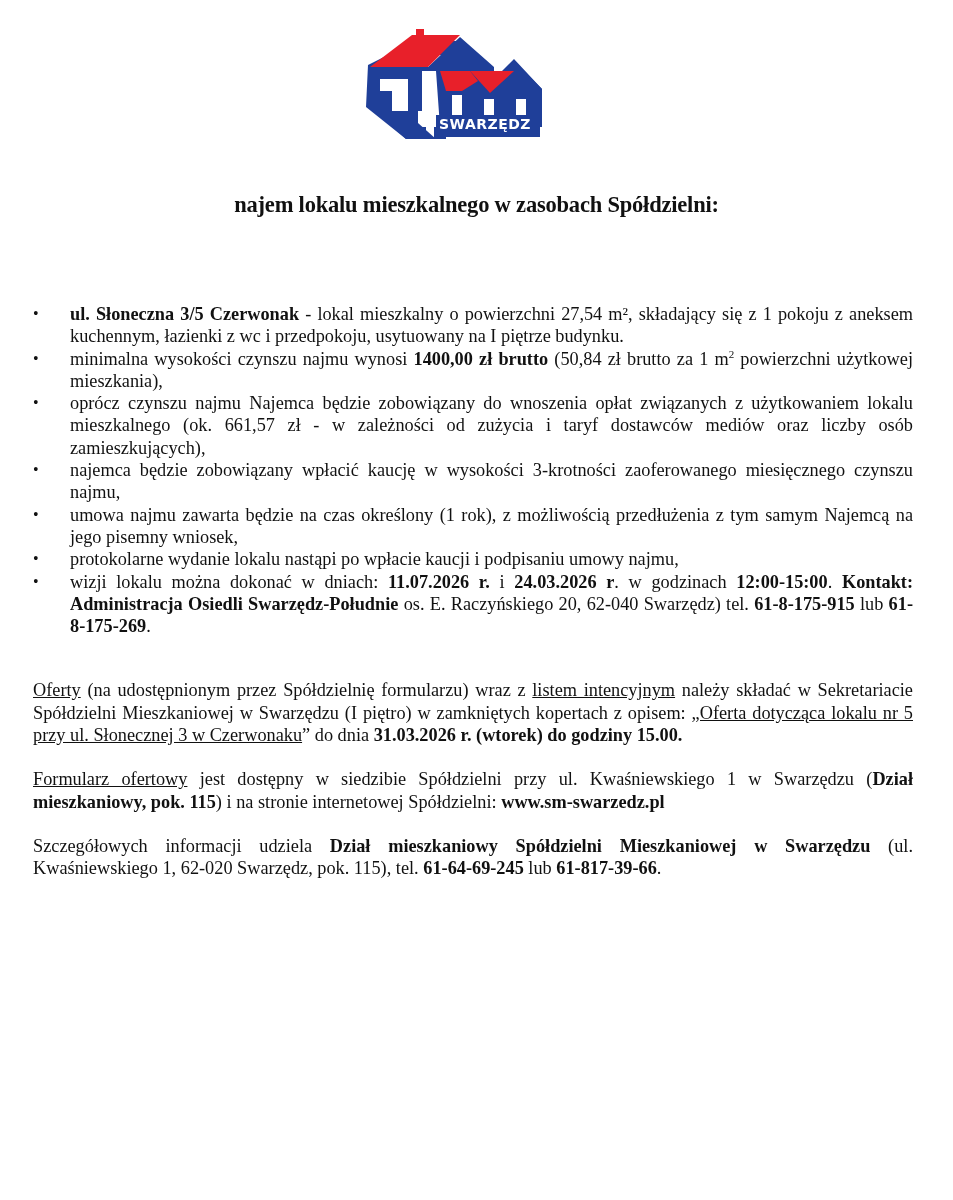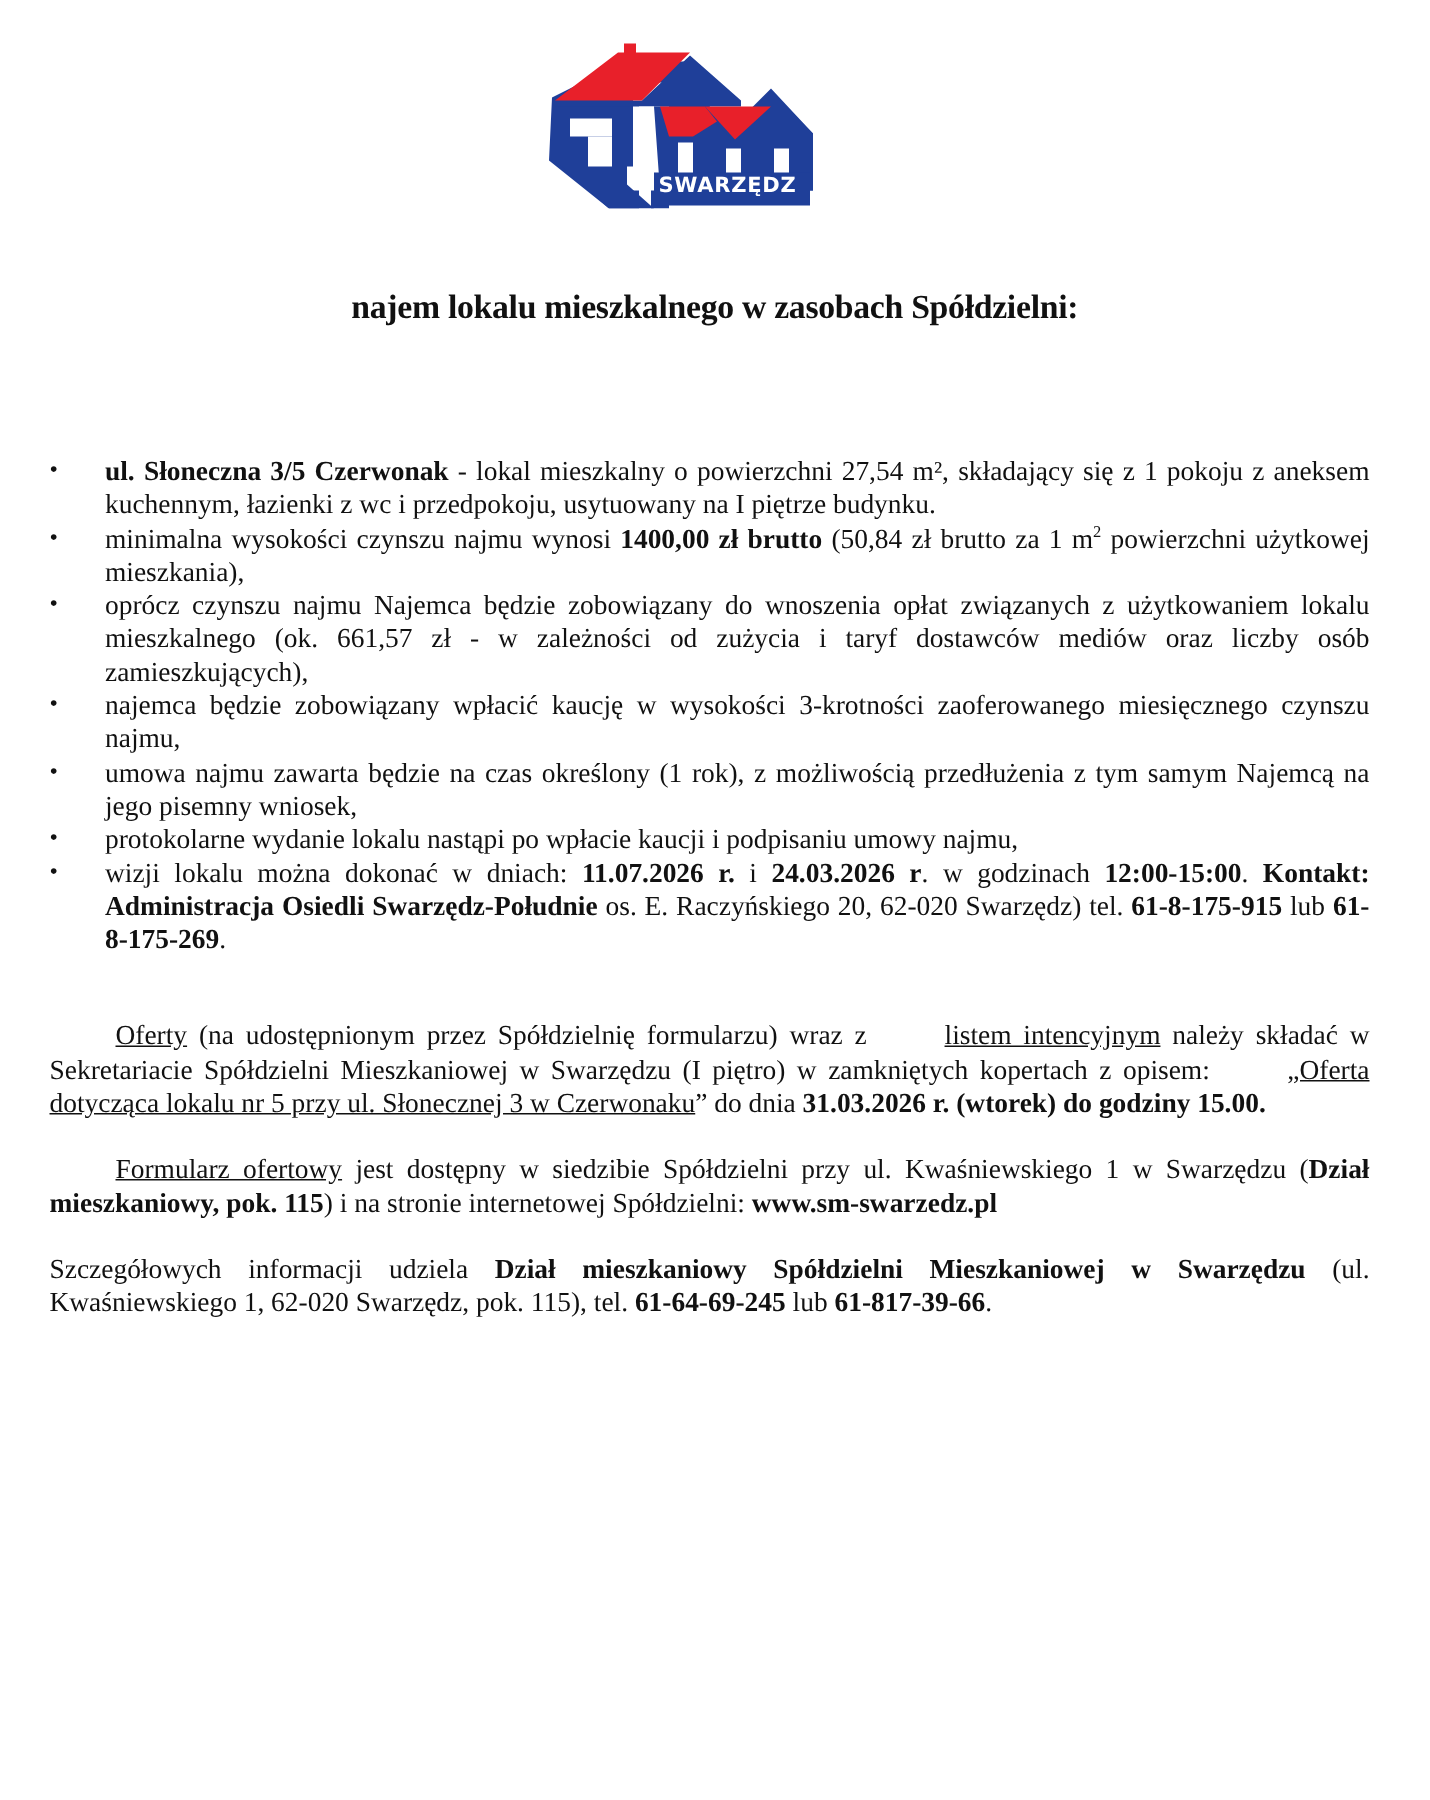--- a/index.html
+++ b/index.html
@@ -15,21 +15,21 @@
       font-family: "Liberation Sans Narrow", "Liberation Serif", serif;
       letter-spacing: -0.2px;
     }
     .title span { display: block; }
     .content { position: absolute; left: 33px; top: 303px; width: 880px; font-size: 18.3px; line-height: 22.3px; }
     .bullet-row { position: relative; padding-left: 37px; text-align: justify; }
     .bullet-row .dot {
       position: absolute; left: 0px; top: 0; width: 10px; font-size: 16px;
     }
     .b { font-weight: bold; }
-    .u { text-decoration: underline; margin-left: 44px; }
+    .u { text-decoration: underline; }
     .section-heading { font-weight: bold; margin-top: 22px; margin-bottom: 24px; }
     .para { text-align: justify; }
     .gap-lg { height: 42px; }
     .gap-md { height: 22px; }
     sup { font-size: 11px; line-height: 0; }
     .narrow { font-family: "Liberation Sans Narrow", "Liberation Serif", serif; letter-spacing: -0.3px; }
   </style>
 </head>
 <body>
 
@@ -91,21 +91,21 @@
       <span class="dot">•</span>
       <span>umowa najmu zawarta będzie na czas określony (1 rok), z możliwością przedłużenia z tym samym Najemcą na jego pisemny wniosek,</span>
     </div>
     <div class="bullet-row">
       <span class="dot">•</span>
       <span>protokolarne wydanie lokalu nastąpi po wpłacie kaucji i podpisaniu umowy najmu,</span>
     </div>
     <div class="bullet-row">
       <span class="dot">•</span>
       <span>wizji lokalu można dokonać w dniach: </span><span class="b">11.07.2026 r.</span><span> i </span><span class="b">24.03.2026 r</span><span>. w godzinach </span><span class="b">12:00-15:00</span><span>.</span>
-      <span class="b">Kontakt: Administracja Osiedli Swarzędz-Południe</span><span> os. E. Raczyńskiego 20, 62-020 Swarzędz) tel. </span><span class="b">61-8-175-915</span><span> lub </span><span class="b">61-8-175-269</span><span>.</span>
+      <span class="b">Kontakt: Administracja Osiedli Swarzędz-Południe</span><span> os. E. Raczyńskiego 20, 62-040 Swarzędz) tel. </span><span class="b">61-8-175-915</span><span> lub </span><span class="b">61-8-175-269</span><span>.</span>
     </div>
   </div>
 
   <div class="gap-lg"></div>
 
   <div class="para">
     <span class="u">Oferty</span><span> (na udostępnionym przez Spółdzielnię formularzu) wraz z </span><span class="u">listem intencyjnym</span><span> należy składać w Sekretariacie Spółdzielni Mieszkaniowej w Swarzędzu (I piętro) w zamkniętych kopertach z opisem: </span><span class="u">„Oferta dotycząca lokalu nr 5 przy ul. Słonecznej 3 w Czerwonaku</span><span>” do dnia </span><span class="b">31.03.2026 r. (wtorek) do godziny 15.00.</span>
   </div>
 
   <div class="gap-md"></div>

